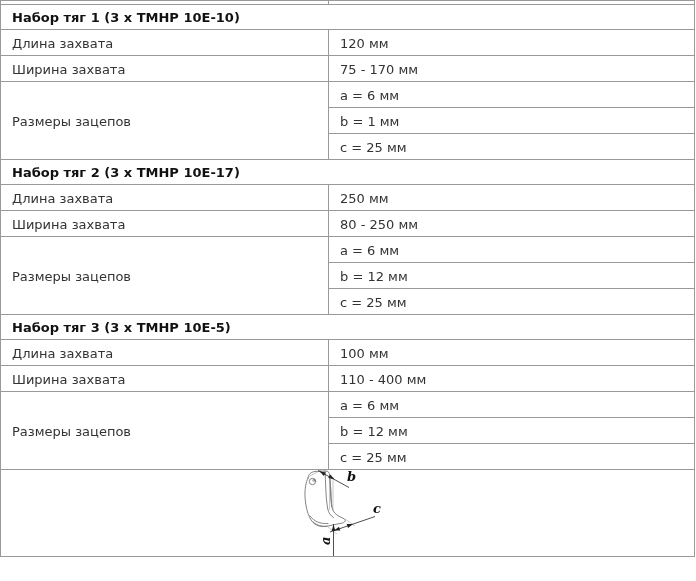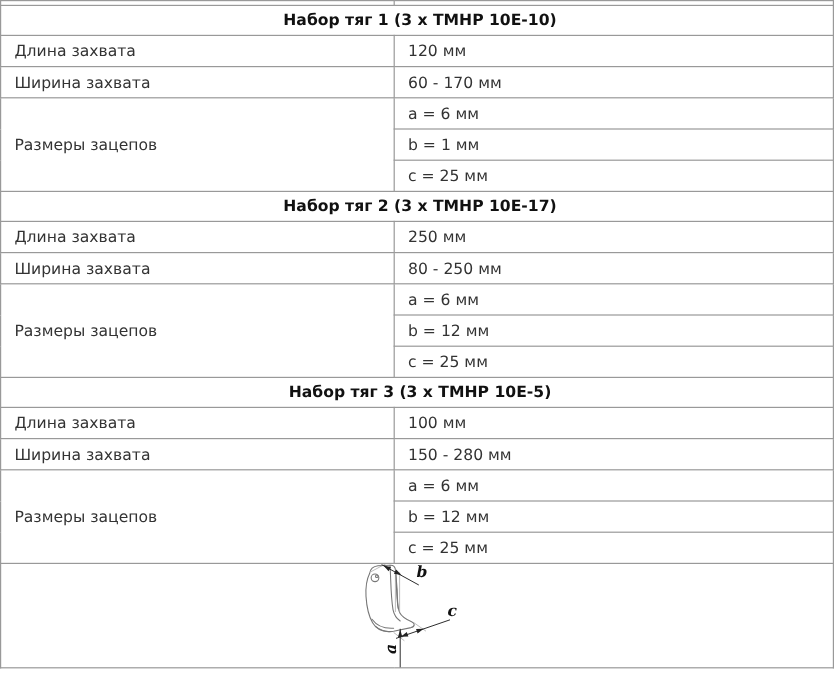--- a/index.html
+++ b/index.html
@@ -28,21 +28,20 @@
     overflow: hidden;
   }
   tr.stub-row td {
     height: 4px;
     padding: 0;
   }
   tr.section-title-row td {
     font-weight: bold;
     color: #111111;
     height: 25px;
-    text-align: center;
   }
   td.value-cell { padding-left: 10px; margin-left: 46px; }
   tr.image-row td {
     height: 86px;
     padding: 0;
   }
   .diagram-wrap {
     width: 100%;
     height: 86px;
     display: flex;
@@ -74,21 +73,21 @@
 
     <tr class="section-title-row">
       <td colspan="2">Набор тяг 1 (3 x TMHP 10E-10)</td>
     </tr>
     <tr>
       <td>Длина захвата</td>
       <td class="value-cell">120 мм</td>
     </tr>
     <tr>
       <td>Ширина захвата</td>
-      <td class="value-cell">60 - 170 мм</td>
+      <td class="value-cell">75 - 170 мм</td>
     </tr>
     <tr>
       <td rowspan="3">Размеры зацепов</td>
       <td class="value-cell">a = 6 мм</td>
     </tr>
     <tr>
       <td class="value-cell">b = 1 мм</td>
     </tr>
     <tr>
       <td class="value-cell">c = 25 мм</td>
@@ -118,21 +117,21 @@
 
     <tr class="section-title-row">
       <td colspan="2">Набор тяг 3 (3 x TMHP 10E-5)</td>
     </tr>
     <tr>
       <td>Длина захвата</td>
       <td class="value-cell">100 мм</td>
     </tr>
     <tr>
       <td>Ширина захвата</td>
-      <td class="value-cell">150 - 280 мм</td>
+      <td class="value-cell">110 - 400 мм</td>
     </tr>
     <tr>
       <td rowspan="3">Размеры зацепов</td>
       <td class="value-cell">a = 6 мм</td>
     </tr>
     <tr>
       <td class="value-cell">b = 12 мм</td>
     </tr>
     <tr>
       <td class="value-cell">c = 25 мм</td>

